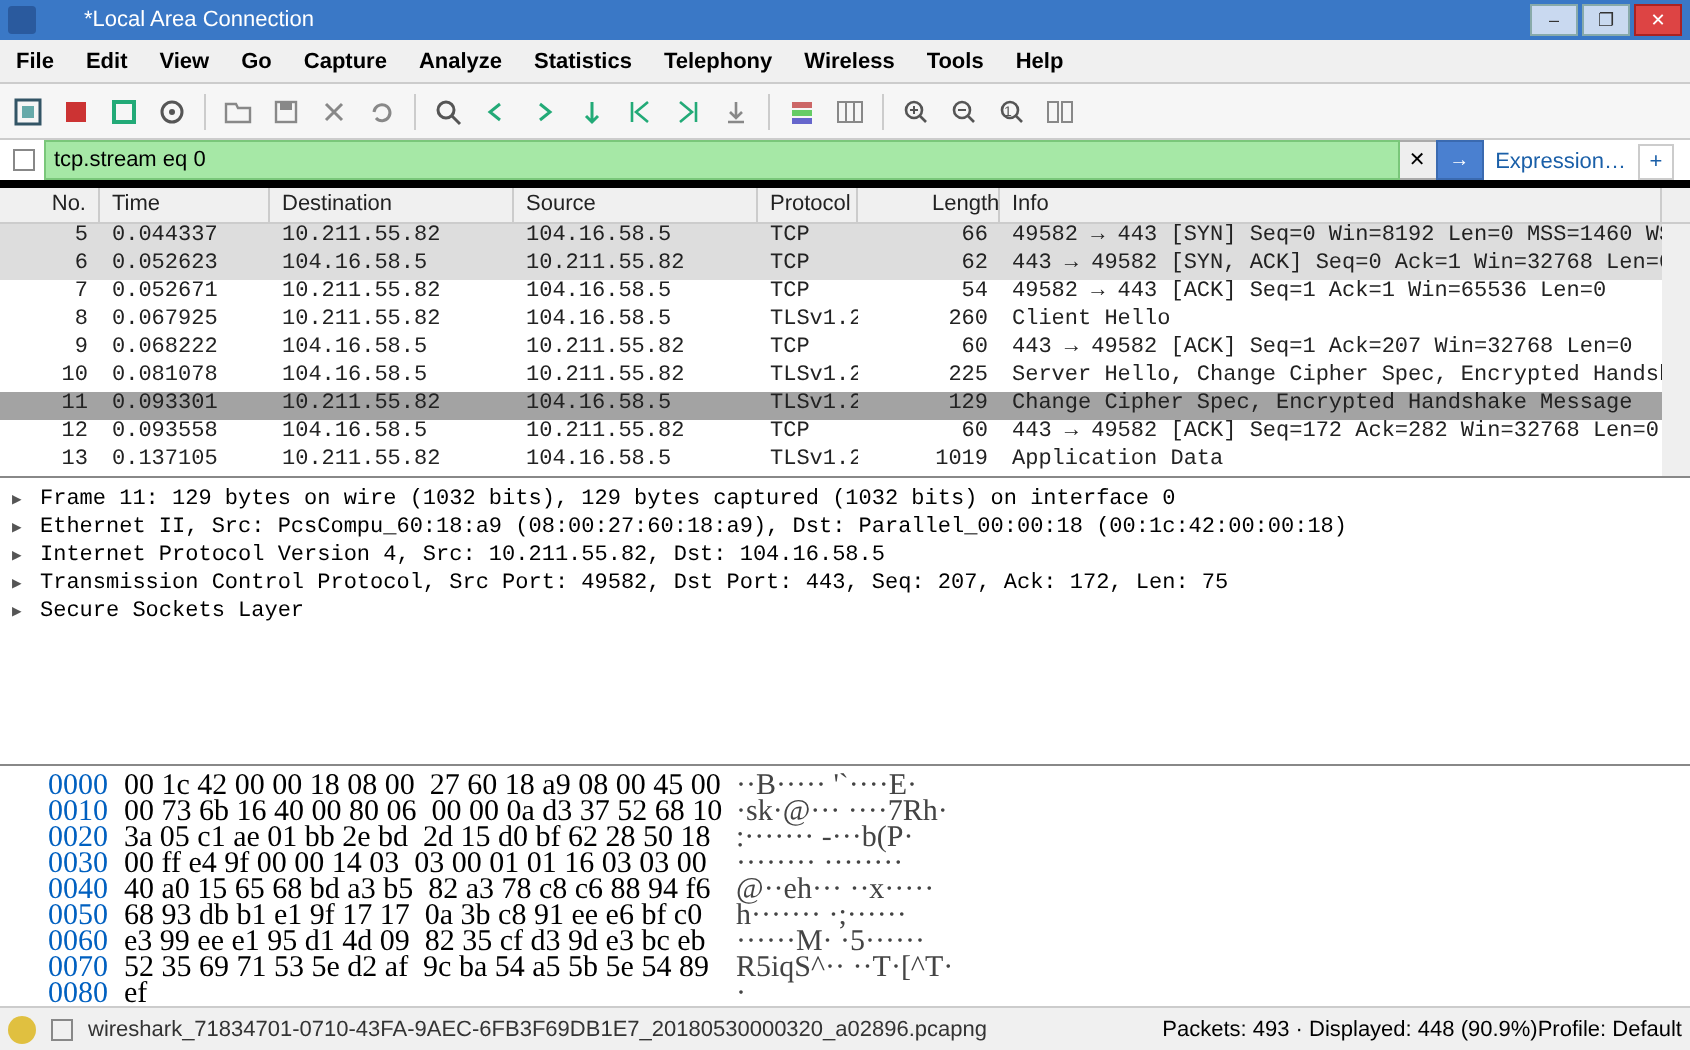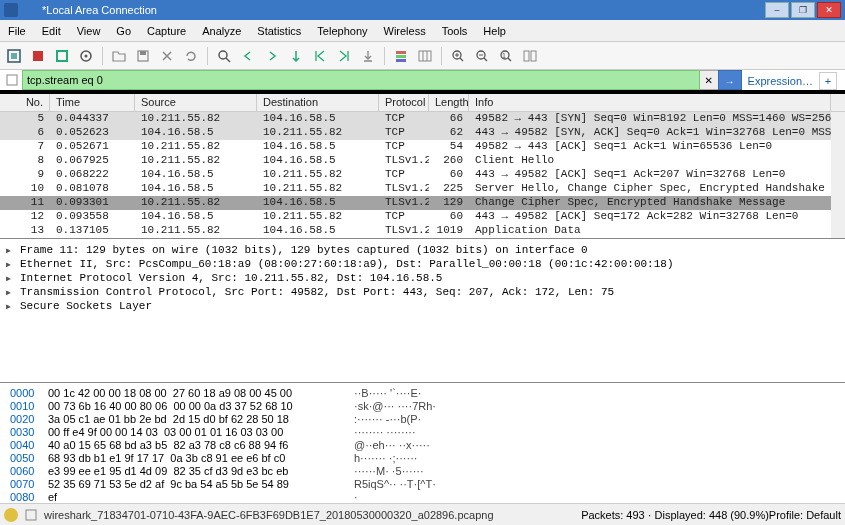--- a/index.html
+++ b/index.html
@@ -4,52 +4,52 @@
 <style>
 * { margin:0; padding:0; box-sizing:border-box; }
 body { font-family:"Segoe UI", Tahoma, sans-serif; font-size:11px; background:#fff; width:845px; height:525px; overflow:hidden; display:flex; flex-direction:column; }
 .title-bar { background:linear-gradient(to bottom,#3a78c6,#3a78c6); height:20px; display:flex; align-items:center; padding:0 4px; color:#fff; font-size:11px;gap:20px; }
 .title-bar .icon { width:14px; height:14px; margin-right:4px; background:#2a5a9e; border-radius:2px; }
 .title-bar .title { flex:1; }
 .win-btns { display:flex; }
 .win-btn { width:24px; height:16px; margin-left:2px; background:#c9d9f0; border:1px solid #8aa; display:flex; align-items:center; justify-content:center; font-size:9px; color:#333; }
 .win-btn.close { background:#d44; color:#fff; border-color:#a22; }
 .menu-bar { background:#f0f0f0; height:22px; display:flex; align-items:center; border-bottom:1px solid #ccc; }
-.menu-item { padding:17px 8px; height:100%; display:flex; align-items:center; cursor:default; }
+.menu-item { padding:17px 8px; height:100%; display:flex; align-items:center; cursor:default;font-weight:bold; }
 .toolbar { background:#f6f6f6; height:28px; display:flex; align-items:center; border-bottom:1px solid #ccc; padding:0 4px; gap:4px; }
 .tbtn { width:20px; height:20px; display:flex; align-items:center; justify-content:center; }
 .tsep { width:1px; height:18px; background:#ccc; margin:0 2px; }
 .filter-bar { height:24px; display:flex; align-items:flex-end; padding:0 2px; border-bottom:4px solid #000000; }
 .filter-input { flex:1; height:20px; background:#a6e8a6; border:1px solid #7ac77a; padding:0 18px 0 4px; font-size:11px; position:relative; }
 .filter-wrap { flex:1; position:relative; display:flex; }
 .filter-clear { width:20px; height:20px; background:#eee; border:1px solid #aaa; display:flex; align-items:center; justify-content:center; font-size:10px; margin-left:-1px; }
 .filter-apply { width:24px; height:20px; background:#4a80d0; border:1px solid #3a6ab0; margin-left:-1px; display:flex; align-items:center; justify-content:center; color:#fff; font-size:10px; }
 .filter-expr { padding:0 6px; color:#1a5fa8; display:flex; align-items:center; gap:6px; }
 .filter-plus { width:18px; height:18px; display:flex; align-items:center; justify-content:center; border:1px solid #ccc; }
 .packet-list { flex:0 0 auto; display:flex; flex-direction:column; border-bottom:1px solid #888; }
 .pl-head { display:flex; background:#f0f0f0; border-bottom:1px solid #ccc; height:18px; }
 .pl-col { border-right:1px solid #ccc; padding:2px 6px; font-size:11px; color:#222; overflow:hidden; white-space:nowrap; }
 .c-no{width:50px; text-align:right;}
 .c-time{width:85px;}
 .c-src{width:122px;}
 .c-dst{width:122px;}
 .c-proto{width:50px;}
-.c-len{width:40px; text-align:right;}
+.c-len{width:40px; text-align:right;margin-left:31px;}
 .c-info{flex:1;}
 .pl-scroll{width:14px; background:#efefef;}
 .pl-body { }
 .pl-row { display:flex; height:14px; font-family:"Courier New",monospace; font-size:11px; }
 .pl-row .pl-col { border-right:none; padding:0 6px; }
 .row-normal{ background:#fff; }
 .row-syn{ background:#dddddd; }
 .row-sel{ background:#a3a3a3; }
 .detail-pane { flex:1; padding:4px 6px; font-family:"Courier New",monospace; font-size:11px; overflow:hidden; border-bottom:1px solid #888; }
 .detail-line { display:flex; align-items:center; gap:4px; height:14px; }
 .tri { font-size:8px; color:#555; width:10px; }
-.hex-pane { height:120px; padding:4px 10px; font-family:Liberation Sans, sans-serif; font-size:11px; line-height:13px; overflow:hidden; }
+.hex-pane { height:120px; padding:4px 24px; font-family:Liberation Serif, serif; font-size:15px; line-height:13px; overflow:hidden; }
 .hex-line { display:flex; white-space:pre; }
 .hex-off { color:#0060c0; width:38px; }
 .hex-bytes { width:306px; }
 .hex-ascii { color:#444; }
 .status-bar { height:22px; background:#f0f0f0; border-top:1px solid #ccc; display:flex; align-items:center; padding:0 4px; font-size:11px; }
 .sb-icon { width:14px; height:14px; border-radius:50%; background:#e0c040; margin-right:6px; }
 .sb-icon2 { width:14px; height:14px; margin-right:6px; }
 .sb-file { flex:1; color:#333; }
 .sb-right { display:flex; }
 svg { display:block; }
@@ -223,22 +223,22 @@
   <div class="filter-expr">
     <span>Expression…</span>
     <div class="filter-plus">+</div>
   </div>
 </div>
 
 <div class="packet-list">
   <div class="pl-head">
     <div class="pl-col c-no">No.</div>
     <div class="pl-col c-time">Time</div>
+    <div class="pl-col c-dst">Destination</div>
     <div class="pl-col c-src">Source</div>
-    <div class="pl-col c-dst">Destination</div>
     <div class="pl-col c-proto">Protocol</div>
     <div class="pl-col c-len">Length</div>
     <div class="pl-col c-info">Info</div>
     <div class="pl-scroll"></div>
   </div>
   <div class="pl-body" id="pl-body">
       <div class="pl-row row-syn">
         <div class="pl-col c-no">5</div>
         <div class="pl-col c-time">0.044337</div>
         <div class="pl-col c-src">10.211.55.82</div>

